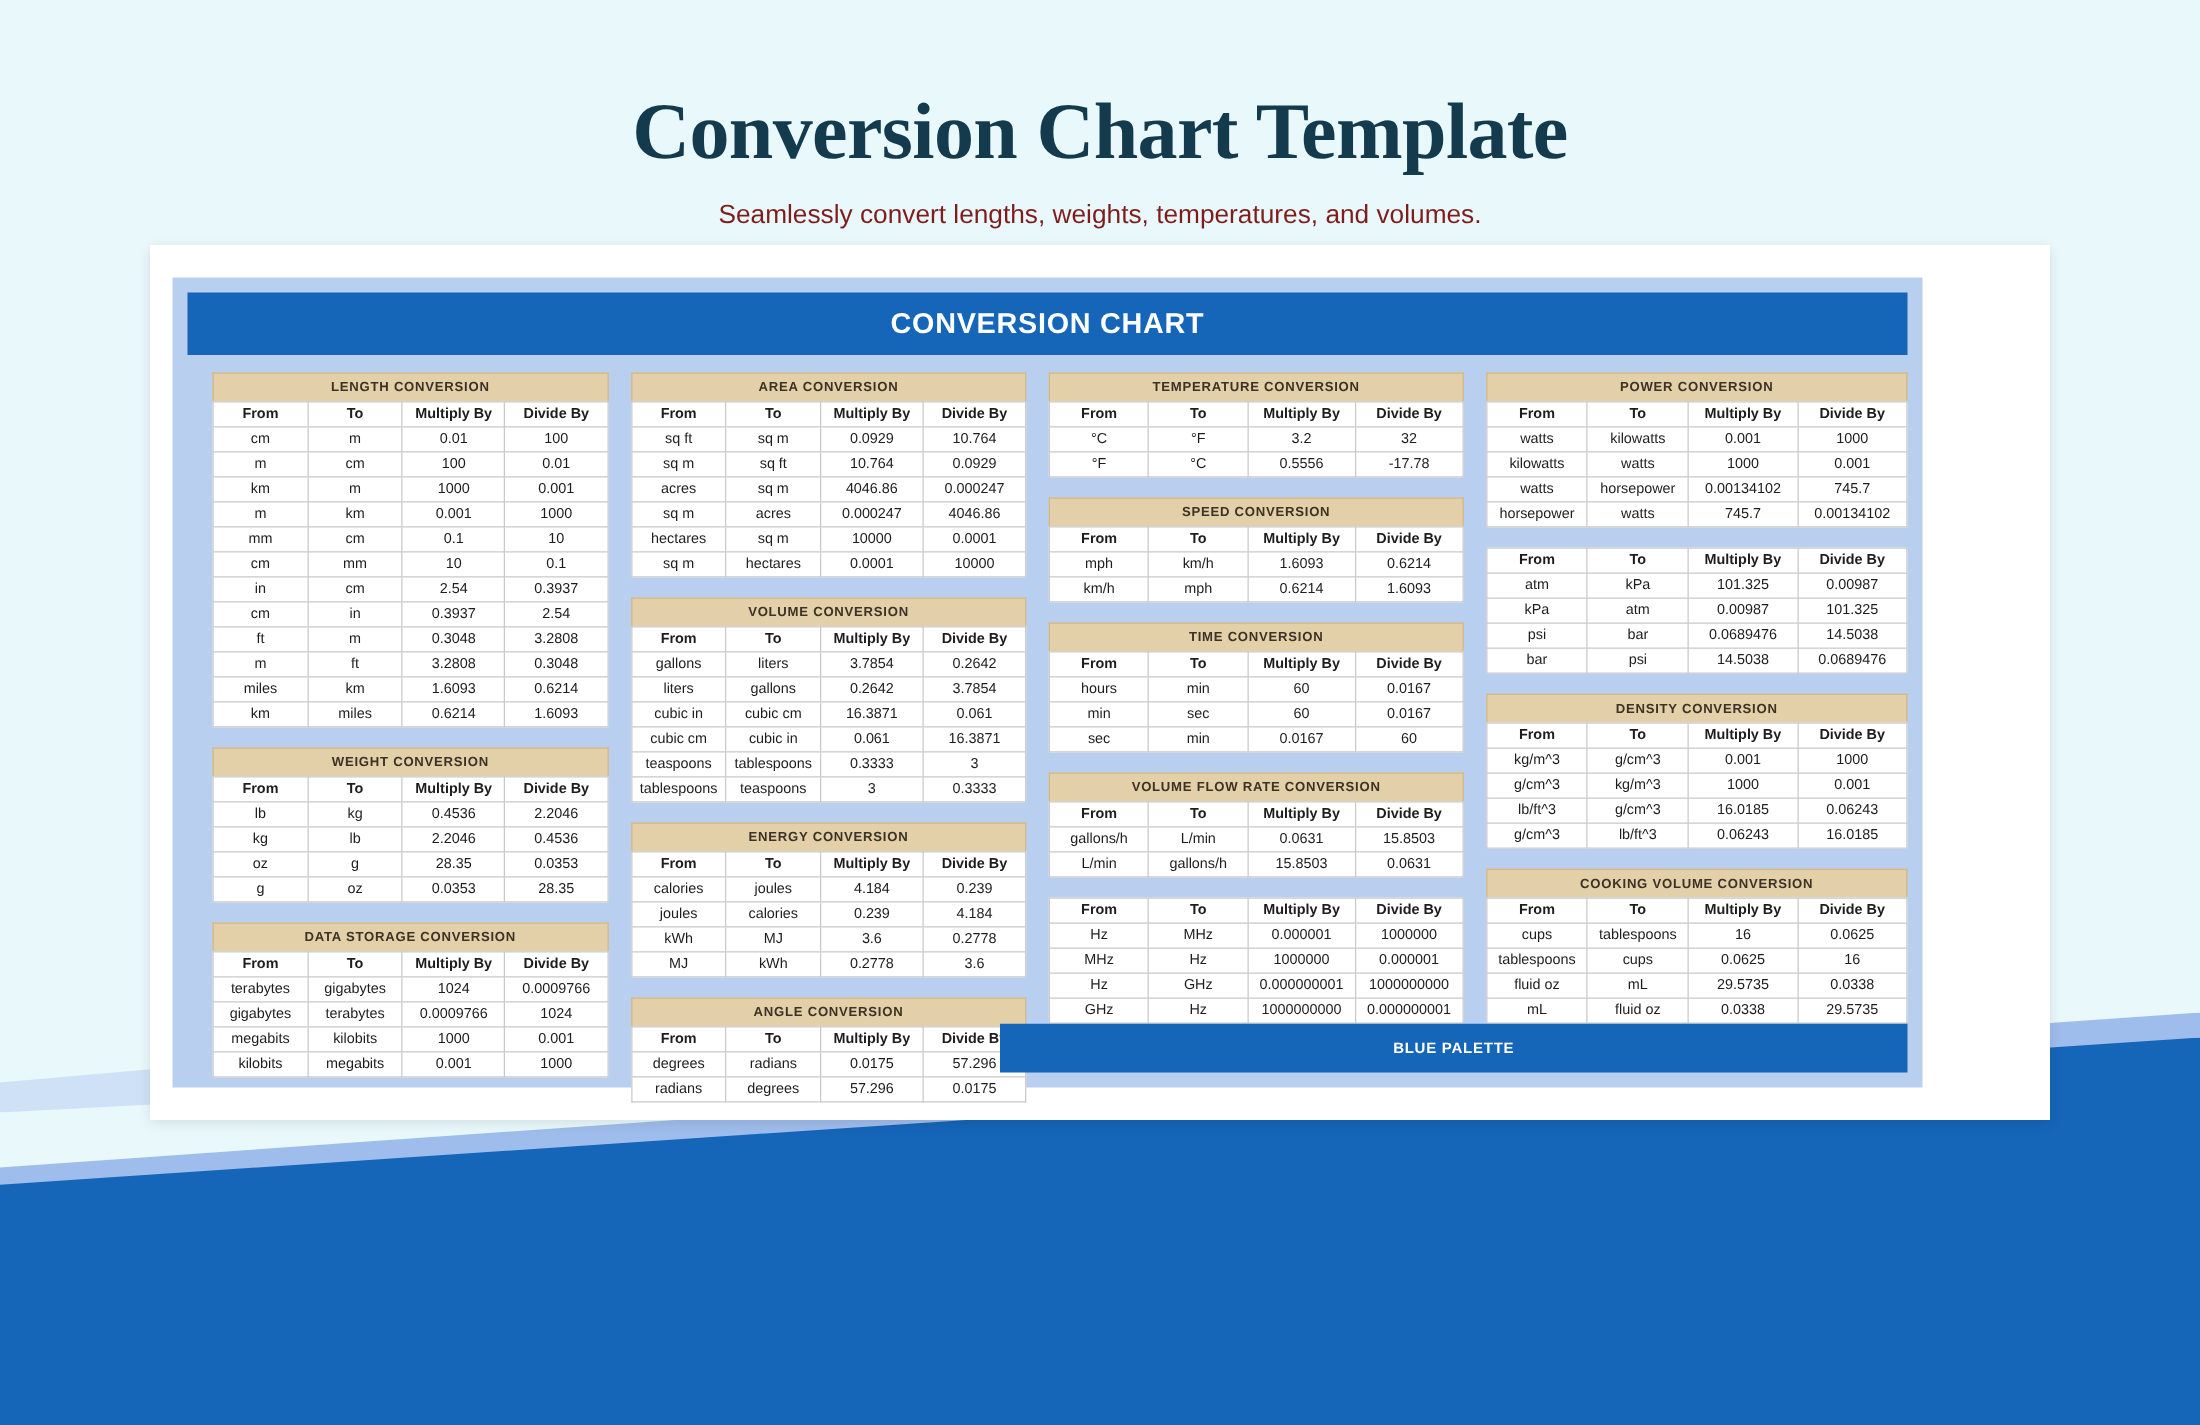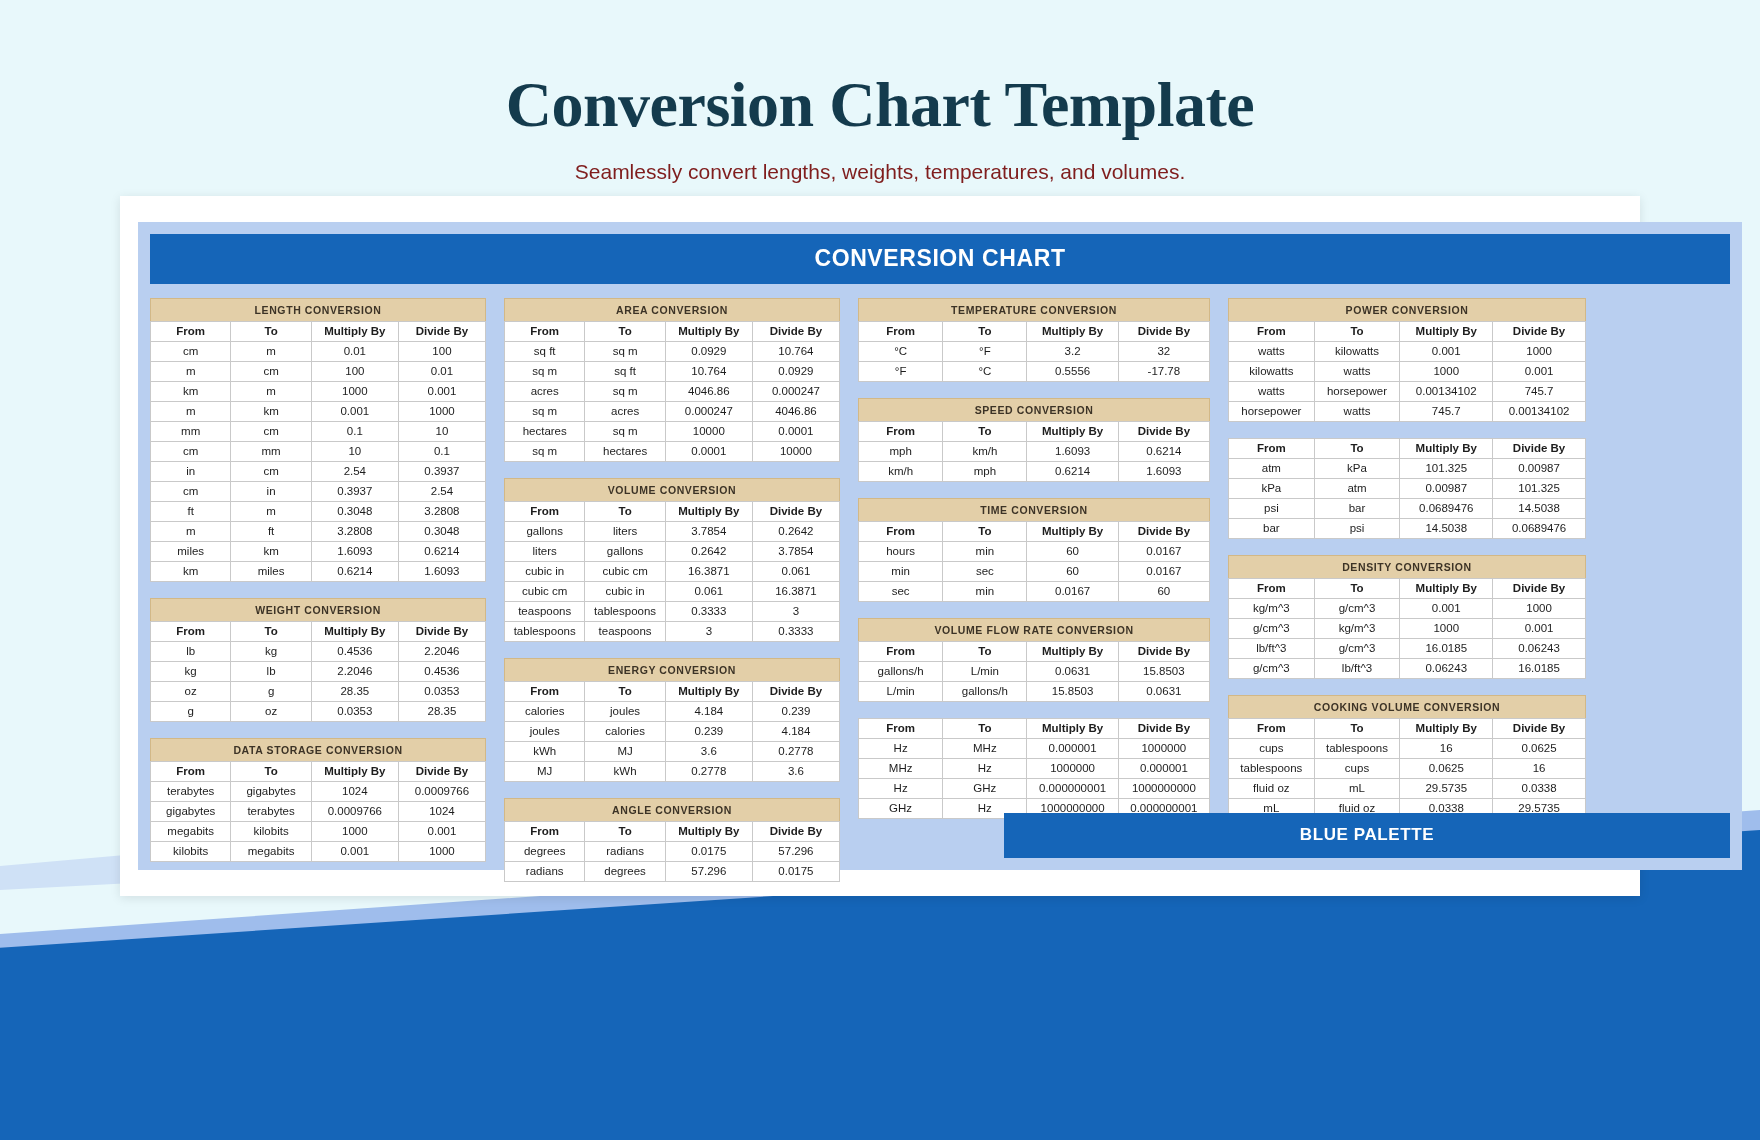--- a/index.html
+++ b/index.html
@@ -60,51 +60,51 @@
     left: 120px;
     top: 196px;
     width: 1520px;
     height: 700px;
     background: #ffffff;
     box-shadow: 0 2px 10px rgba(0,0,0,0.10);
   }
   .sheet-inner {
     position: absolute;
     left: 18px; top: 26px;
-    width: 1604px; height: 648px;
+    width: 1400px; height: 648px;
     background: #b9cff0;
     padding: 12px 12px 12px 12px;
   }
   .chart-banner {
     background: #1565b8;
     color: #ffffff;
     text-align: center;
     font-size: 23px;
     font-weight: bold;
     letter-spacing: 0.6px;
     padding: 11px 0 12px;
     margin: 0 0 14px 0;
   }
   .palette-banner {
     background: #1565b8;
     color: #ffffff;
     text-align: center;
-    font-size: 17px;
+    font-size: 12px;
     font-weight: bold;
     letter-spacing: 0.6px;
     padding: 12px 0 13px;
   }
 
   .columns {
     display: flex;
     gap: 18px;
     align-items: flex-start;
   }
   .col { display: flex; flex-direction: column; gap: 16px; }
-  .col-1 { width: 336px; }
+  .col-1 { width: 336px; margin-left: 20px; }
   .col-2 { width: 336px; }
   .col-3 { width: 352px; }
   .col-4 { width: 358px; }
 
   
   .tbl { width: 100%; }
   .tbl-title {
     background: #e3cfa8;
     color: #3c3326;
     font-size: 10.5px;

